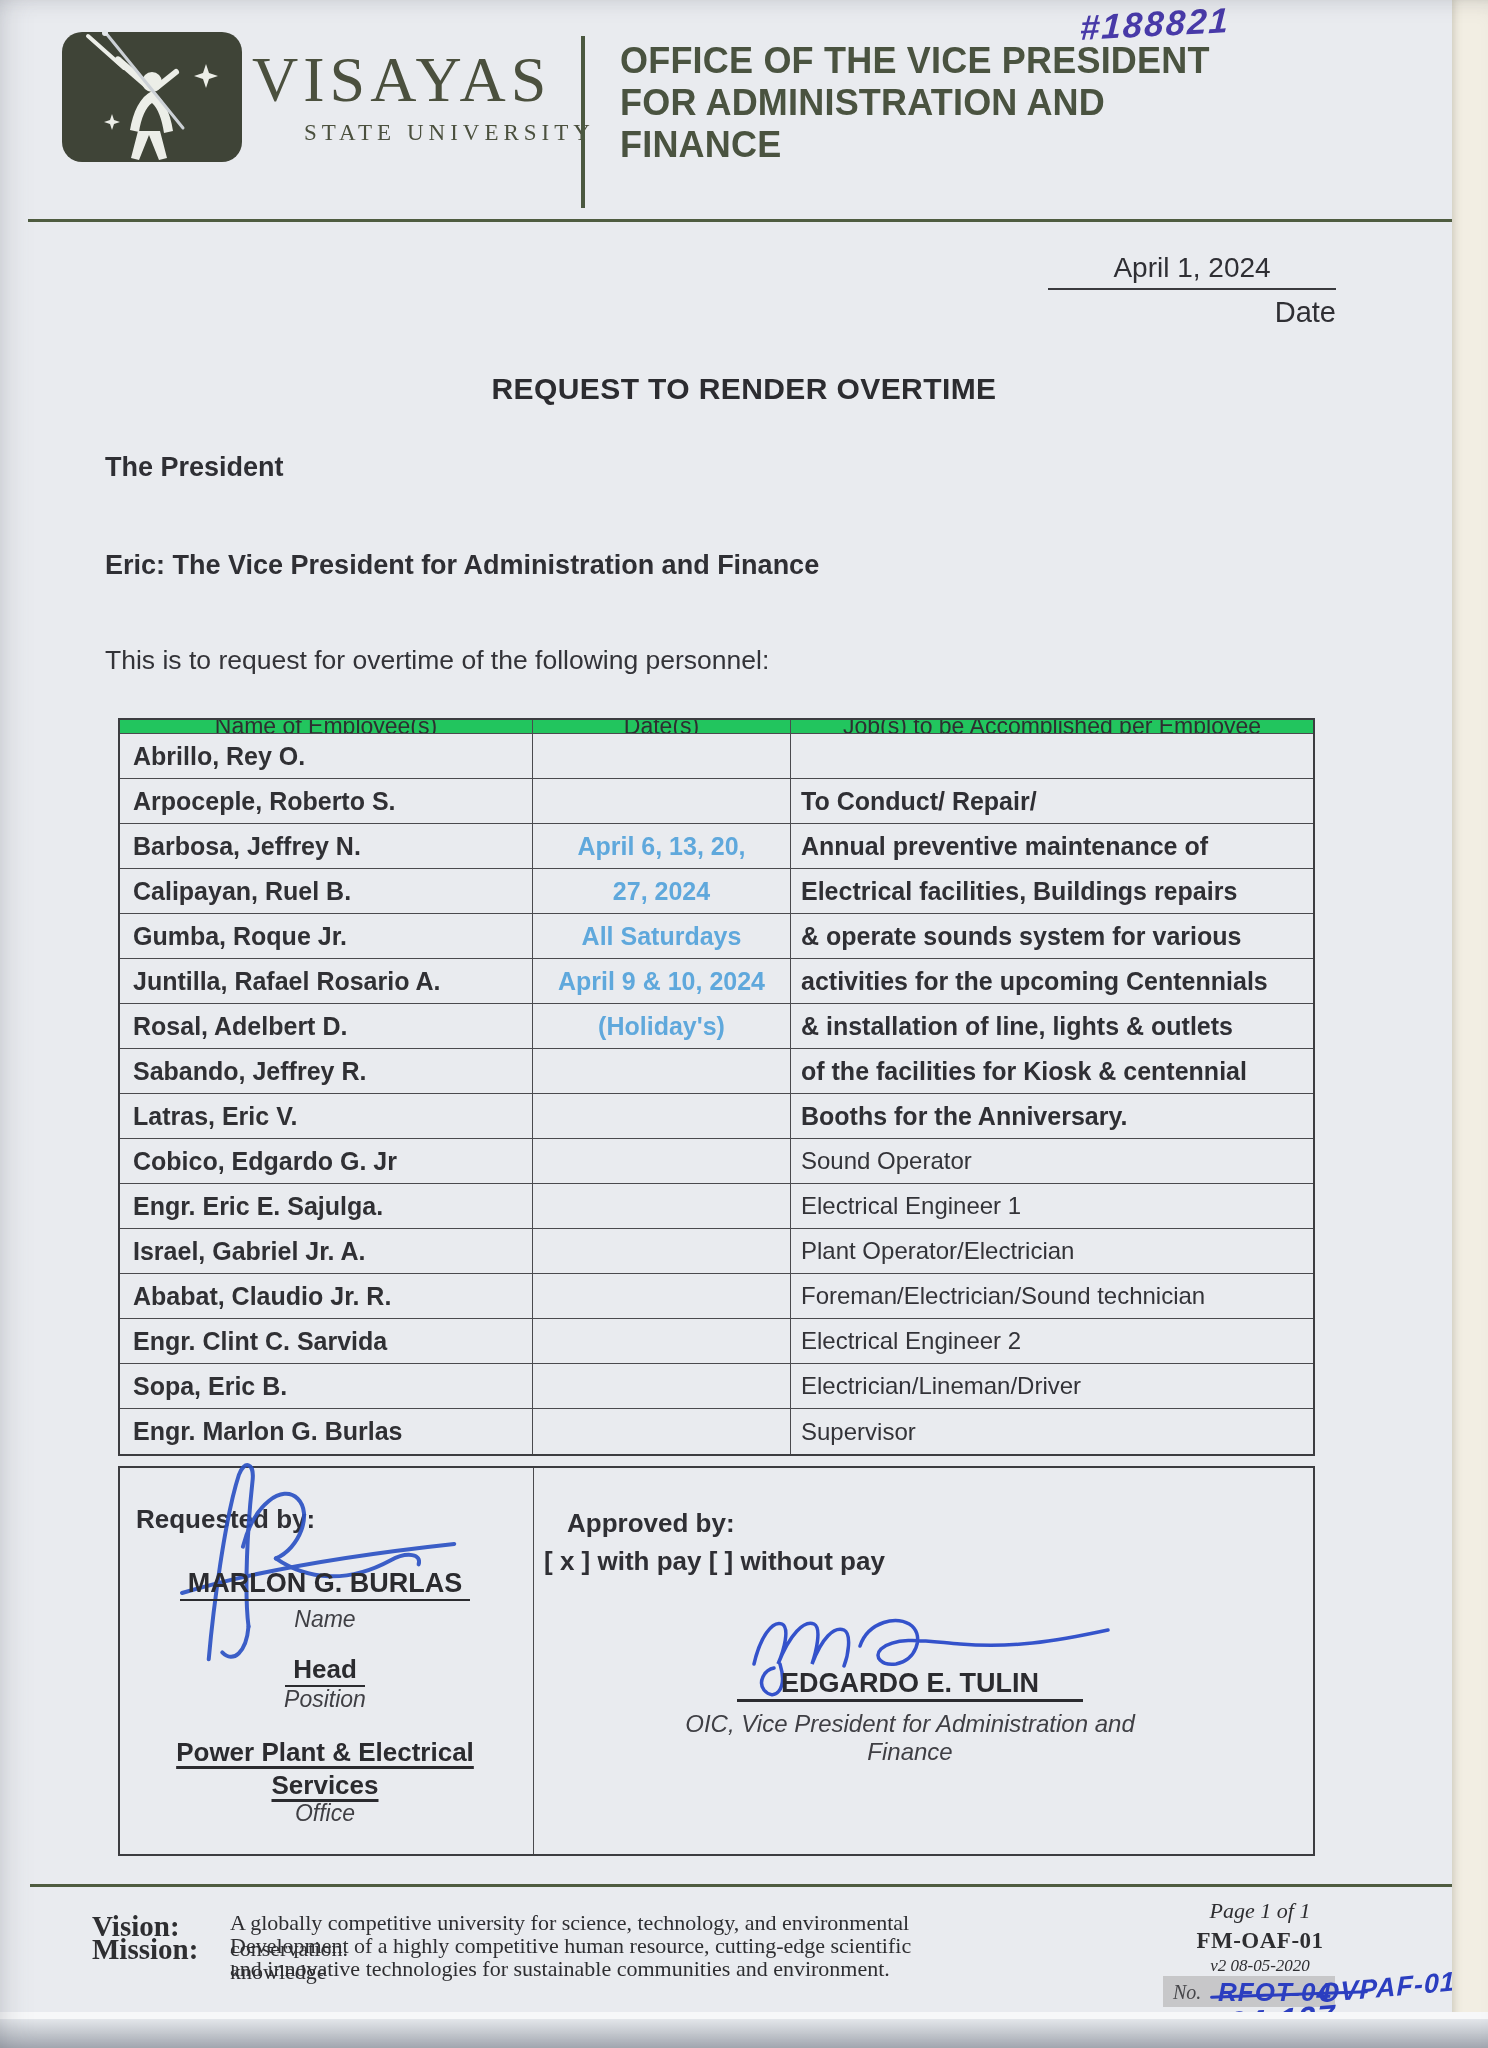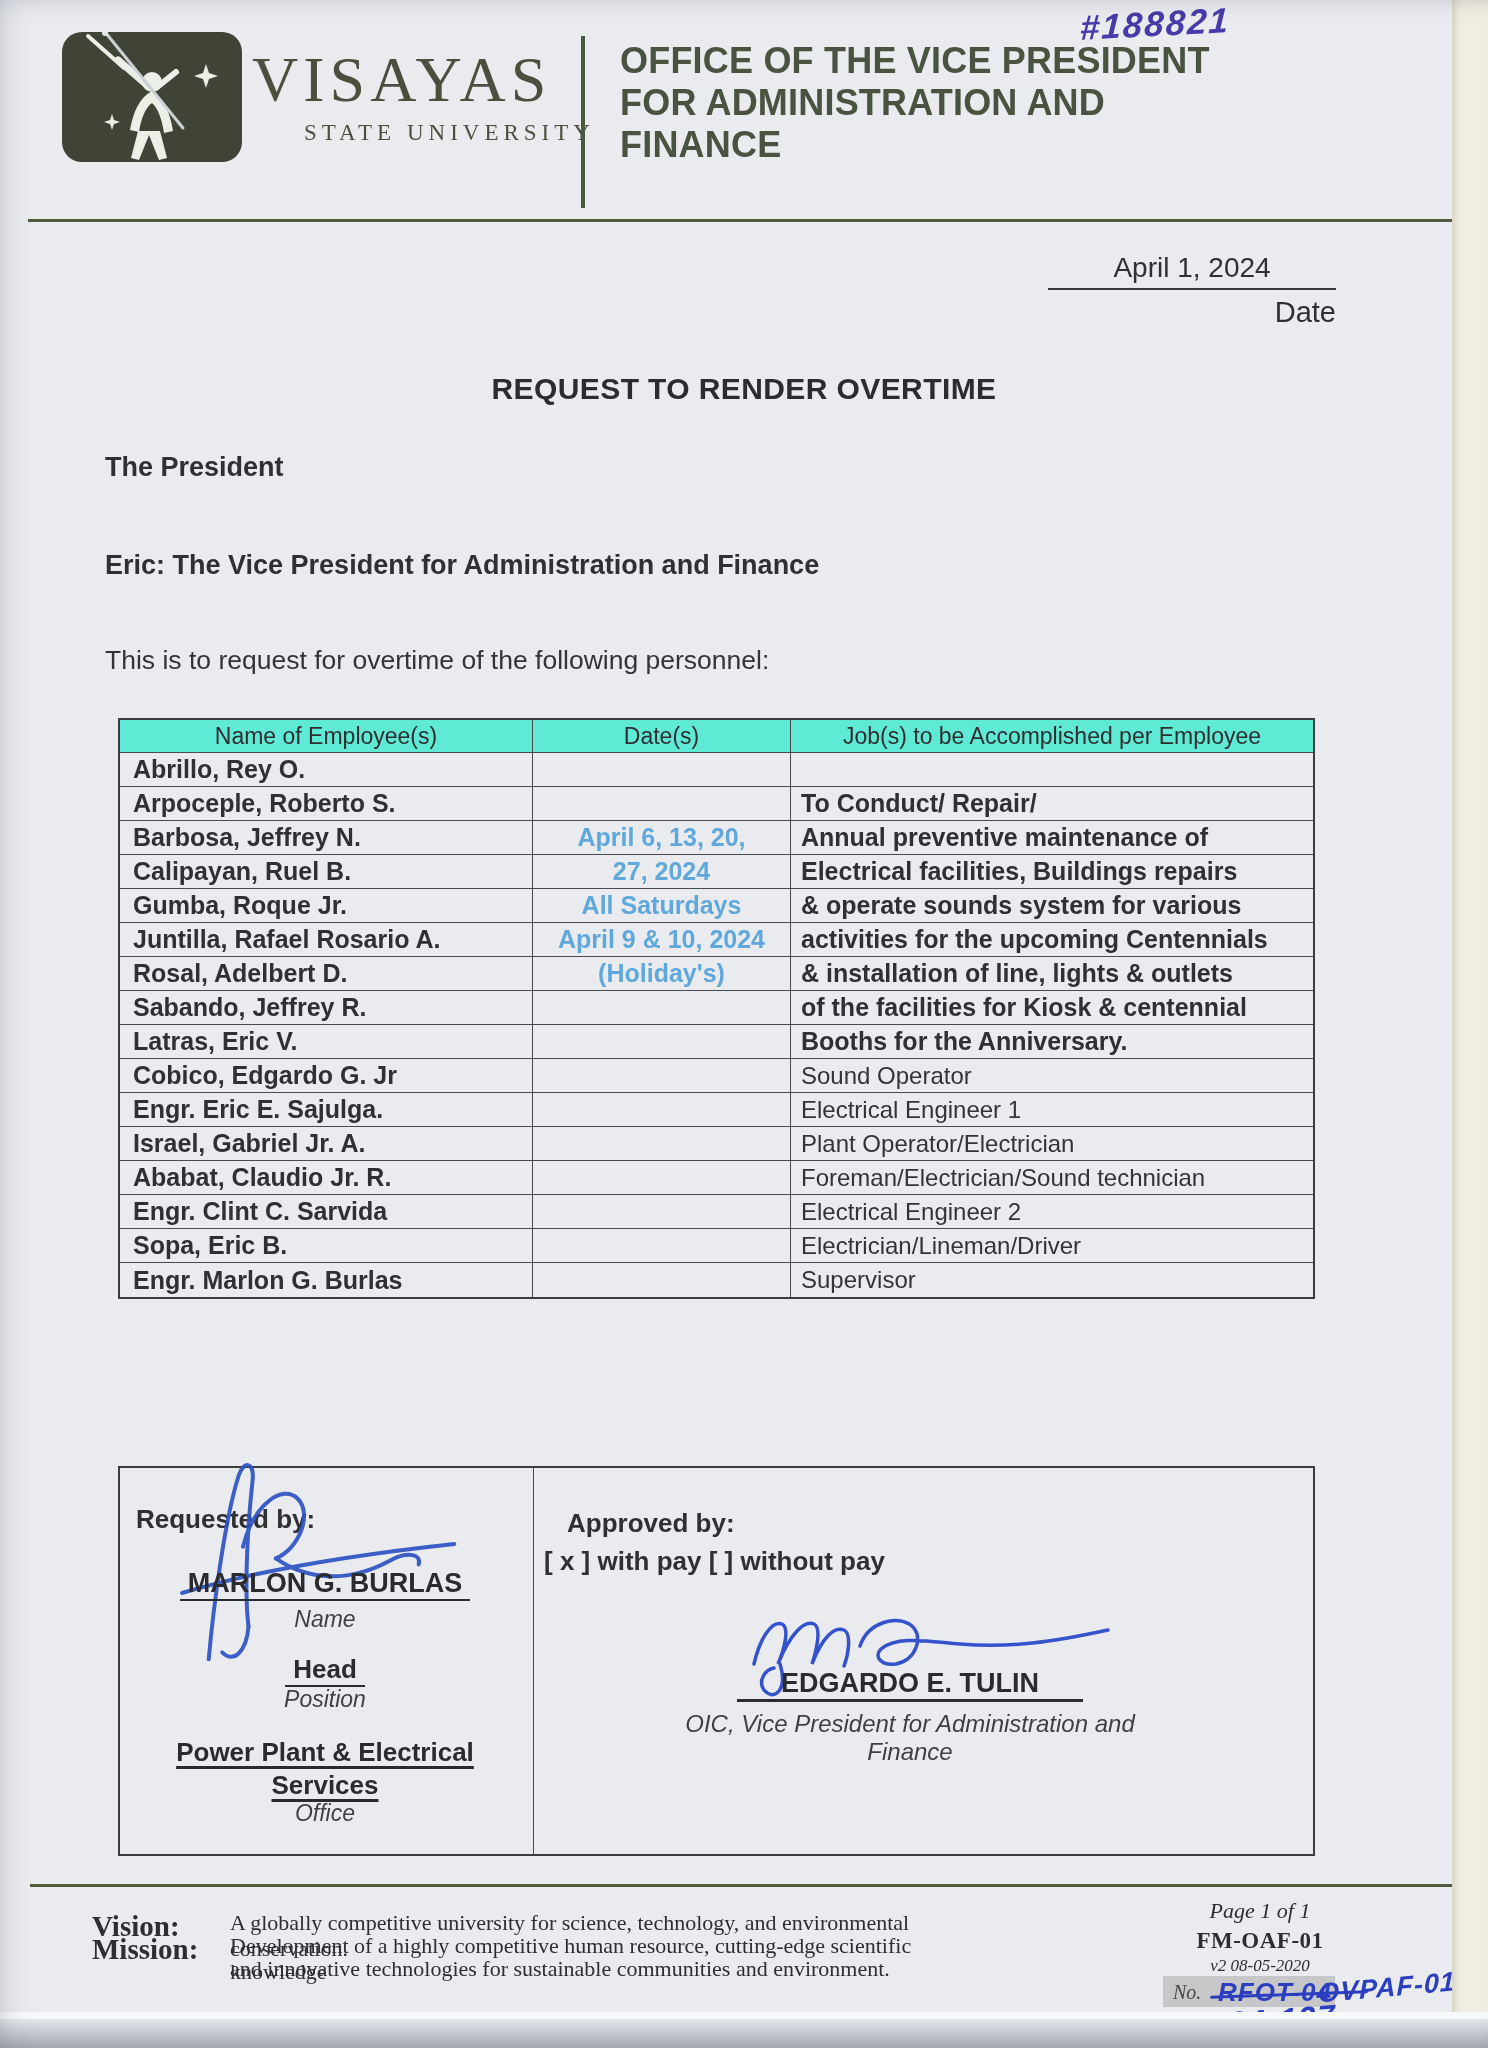--- a/index.html
+++ b/index.html
@@ -31,23 +31,23 @@
   .line-thru{left:105px;top:550px;font-weight:bold;font-size:27px;color:#2f2f34;}
   .line-intro{left:105px;top:645px;font-size:26.5px;color:#333338;}
 
   
   .ot-table{left:118px;top:718px;width:1197px;border:2.5px solid #3c3c40;box-sizing:border-box;background:transparent;}
   .trow{display:grid;grid-template-columns:413px 258px 1fr;}
   .trow>.tc{border-right:1.5px solid #4a4a4e;border-bottom:1.5px solid #4a4a4e;display:flex;
         align-items:center;box-sizing:border-box;overflow:hidden;white-space:nowrap;}
   .trow>.tc:last-child{border-right:none;}
   .trow.last>.tc{border-bottom:none;}
-  .thead{height:33px;background:#5eead4;}
+  .thead{height:14px;background:#22c55e;}
   .thead>.tc{justify-content:center;font-size:23px;color:#2e2e31;}
-  .trow:not(.thead){height:34px;}
+  .trow:not(.thead){height:45px;}
   .tc.name{padding-left:13px;font-weight:bold;font-size:25px;color:#303034;}
   .tc.date{justify-content:center;font-weight:bold;font-size:25px;color:#5fa8dc;}
   .tc.job{padding-left:10px;font-size:24px;color:#333338;text-align:right;}
   .tc.job.jb{font-weight:bold;font-size:25px;color:#2f2f34;}
 
   
   .sig-box{left:118px;top:1466px;width:1197px;height:390px;border:2.5px solid #3c3c40;box-sizing:border-box;}
   .sig-divider{position:absolute;left:413px;top:0;bottom:0;width:0;border-right:1.5px solid #4a4a4e;}
   .blabel{font-weight:bold;font-size:26px;color:#2f2f34;}
   .cap{font-style:italic;font-size:23px;color:#3f3f44;}

